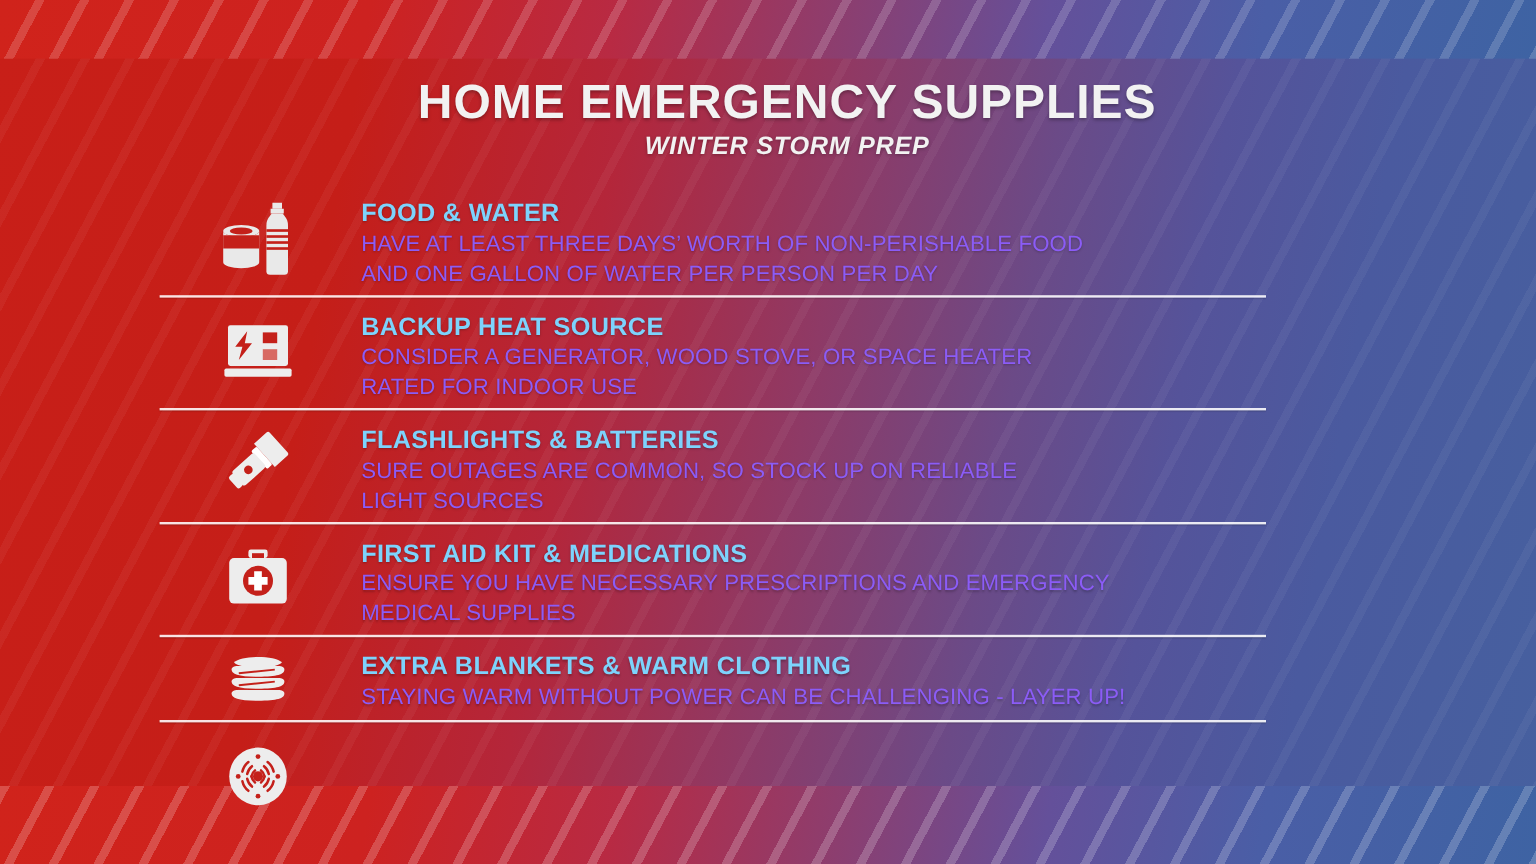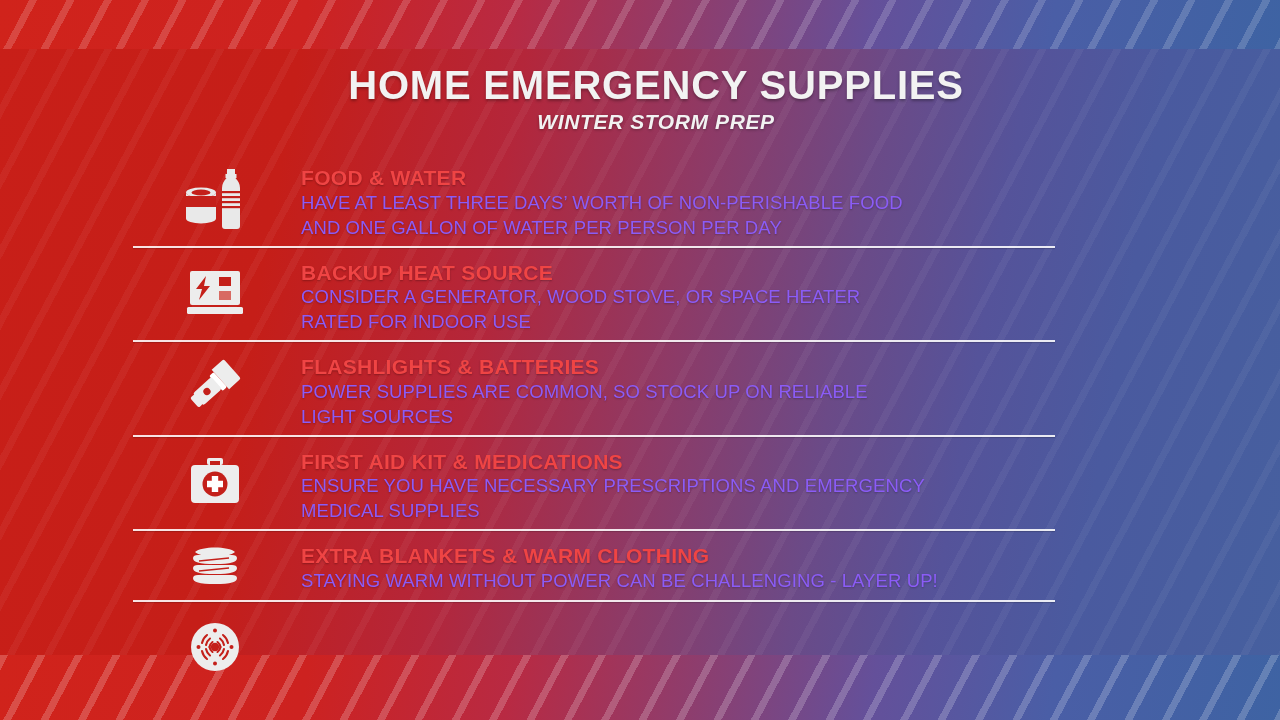--- a/index.html
+++ b/index.html
@@ -138,21 +138,21 @@
     padding-right: 4px;
     box-sizing: border-box;
   }
   .row.short .icon-cell { height: 56px; }
   .text-cell {
     flex: 1 1 auto;
     padding-top: 6px;
   }
   .item-title {
     margin: 0;
-    color: #ef4444;
+    color: #7dd3fc;
     font-size: 21px;
     font-weight: bold;
     letter-spacing: 0.3px;
     line-height: 1.12;
     text-shadow: 0 1px 2px rgba(0,0,0,0.28);
   }
   .item-desc {
     margin: 1px 0 0 0;
     color: #8b5cf6;
     font-size: 18.5px;
@@ -254,21 +254,21 @@
                 <path d="M40 16 h14 a2 2 0 0 1 2 2 v22 a2 2 0 0 1 -2 2 h-14z" fill="#ededed"></path>
                 <rect x="34" y="19" width="6" height="20" rx="1.5" fill="#ffffff"></rect>
                 <rect x="10" y="21" width="25" height="16" rx="2.5" fill="#ededed"></rect>
                 <rect x="5" y="22.5" width="6" height="13" rx="2" fill="#ededed"></rect>
                 <circle cx="22" cy="29" r="3.6" fill="#c4201a"></circle>
               </g>
             </svg>
           </div>
           <div class="text-cell">
             <p class="item-title">FLASHLIGHTS &amp; BATTERIES</p>
-            <p class="item-desc">POWER SUPPLIES ARE COMMON, SO STOCK UP ON RELIABLE</p>
+            <p class="item-desc">SURE OUTAGES ARE COMMON, SO STOCK UP ON RELIABLE</p>
             <p class="item-desc">LIGHT SOURCES</p>
           </div>
         </div>
       </div>
       <div class="divider"></div>
 
       <div class="row">
         <div class="row-inner">
           <div class="icon-cell">
             <svg width="60" height="56" viewBox="0 0 60 56" fill="none">

